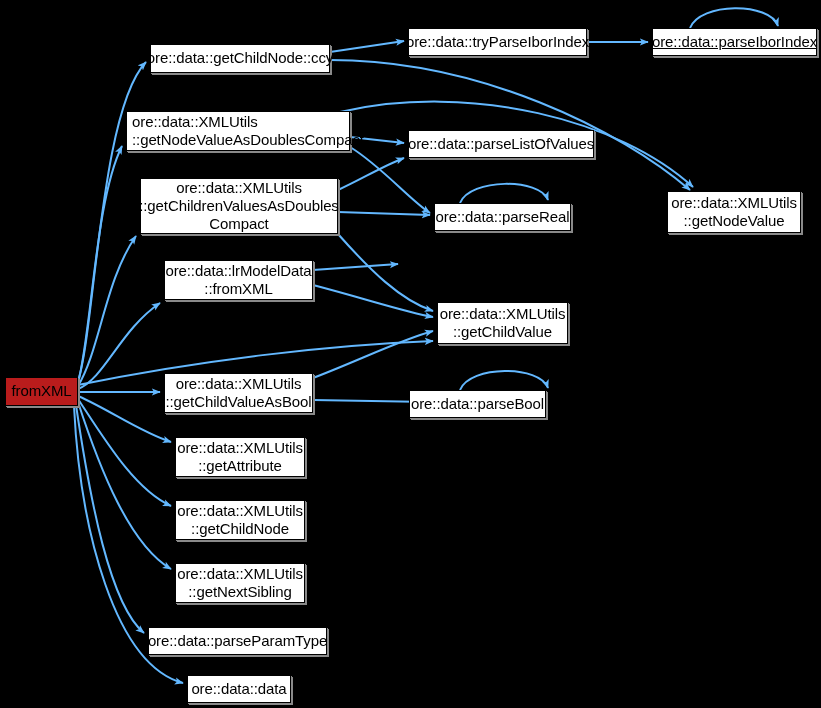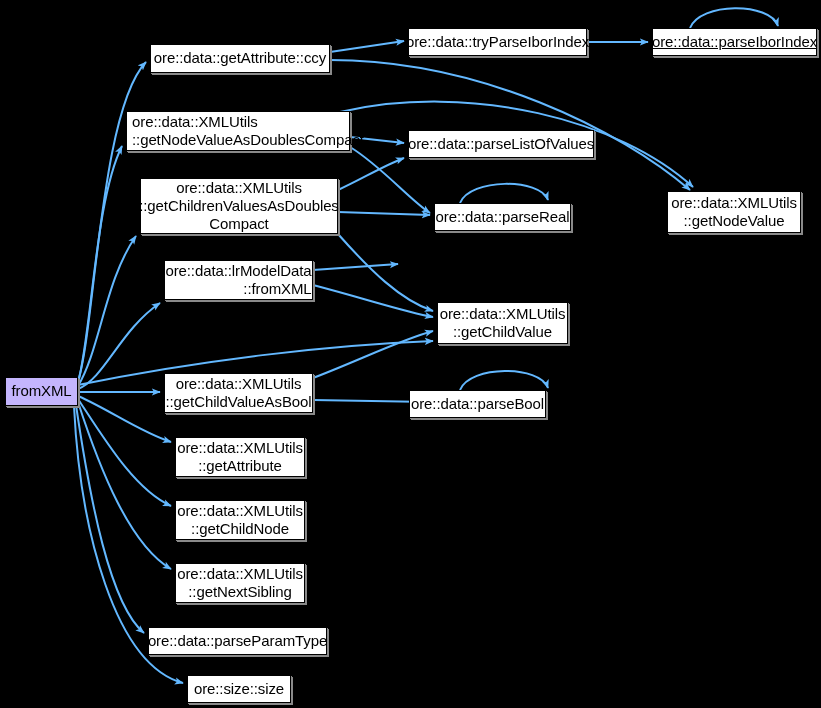--- a/index.html
+++ b/index.html
@@ -5,21 +5,21 @@
   html,body{margin:0;padding:0;background:#000;}
   #graph{position:relative;width:821px;height:708px;background:#000;overflow:hidden;
          font-family:"Liberation Sans","DejaVu Sans",sans-serif;}
   #edges{position:absolute;left:0;top:0;width:821px;height:708px;}
   .node{position:absolute;box-sizing:border-box;background:#ffffff;
         border:1px solid #000000;
         box-shadow:1px 1px 0 0 #8a8a8a, 2px 2px 0 0 #8a8a8a;
         display:flex;align-items:center;justify-content:center;
         color:#000;font-size:15px;line-height:1.22;text-align:center;
         letter-spacing:-0.1px;white-space:pre;}
-  .node.root{background:#c4b5fd;}
+  .node.root{background:#b91c1c;}
   .node.leftal{justify-content:flex-start;text-align:left;padding-left:5px;}
   .node .lbl{display:block;}
 </style>
 </head>
 <body>
 
 <div id="graph">
   <svg id="edges" viewBox="0 0 821 708">
       <defs>
         <marker id="ah" markerWidth="9" markerHeight="8" refX="8.2" refY="4" orient="auto" markerUnits="userSpaceOnUse">
@@ -48,40 +48,40 @@
       <path d="M338,234 C370,270 400,300 433,311" fill="none" stroke="#63b8ff" stroke-width="2" marker-end="url(#ah)"></path>
       <path d="M460,203 C470,178 540,178 548,200" fill="none" stroke="#63b8ff" stroke-width="2" marker-end="url(#ah)"></path>
       <path d="M313,270 L398,264" fill="none" stroke="#63b8ff" stroke-width="2" marker-end="url(#ah)"></path>
       <path d="M313,285 C370,300 405,312 433,317" fill="none" stroke="#63b8ff" stroke-width="2" marker-end="url(#ah)"></path>
       <path d="M313,378 C360,360 400,340 433,331" fill="none" stroke="#63b8ff" stroke-width="2" marker-end="url(#ah)"></path>
       <path d="M313,400 L430,402" fill="none" stroke="#63b8ff" stroke-width="2" marker-end="url(#ah)"></path>
       <path d="M460,390 C470,365 540,365 548,388" fill="none" stroke="#63b8ff" stroke-width="2" marker-end="url(#ah)"></path>
       <path d="M330,60 C480,60 620,130 690,190" fill="none" stroke="#63b8ff" stroke-width="2" marker-end="url(#ah)"></path>
     </svg>
 <div class="node root" style="left: 5px; top: 377px; width: 73px; height: 29px;"><span class="lbl">fromXML</span></div>
-    <div class="node" style="left: 150px; top: 44px; width: 180px; height: 29px;"><span class="lbl">ore::data::getAttribute::ccy</span></div>
+    <div class="node" style="left: 150px; top: 44px; width: 180px; height: 29px;"><span class="lbl">ore::data::getChildNode::ccy</span></div>
     <div class="node" style="left: 408px; top: 28px; width: 179px; height: 28px;"><span class="lbl">ore::data::tryParseIborIndex</span></div>
     <div class="node" style="left: 652px; top: 28px; width: 165px; height: 28px; text-decoration: underline;"><span class="lbl">ore::data::parseIborIndex</span></div>
     <div class="node leftal" style="left: 126px; top: 111px; width: 224px; height: 40px;"><span class="lbl">ore::data::XMLUtils
 ::getNodeValueAsDoublesCompact</span></div>
     <div class="node" style="left: 408px; top: 130px; width: 186px; height: 28px;"><span class="lbl">ore::data::parseListOfValues</span></div>
     <div class="node" style="left: 140px; top: 178px; width: 198px; height: 56px;"><span class="lbl">ore::data::XMLUtils
 ::getChildrenValuesAsDoubles
 Compact</span></div>
     <div class="node" style="left: 434px; top: 203px; width: 137px; height: 28px;"><span class="lbl">ore::data::parseReal</span></div>
     <div class="node" style="left: 667px; top: 191px; width: 134px; height: 42px;"><span class="lbl">ore::data::XMLUtils
 ::getNodeValue</span></div>
-    <div class="node" style="left: 164px; top: 260px; width: 149px; height: 40px; text-align: right;"><span class="lbl">ore::data::lrModelData
+    <div class="node" style="left: 164px; top: 260px; width: 149px; height: 40px;"><span class="lbl">ore::data::lrModelData
 ::fromXML</span></div>
     <div class="node" style="left: 437px; top: 302px; width: 131px; height: 42px;"><span class="lbl">ore::data::XMLUtils
 ::getChildValue</span></div>
     <div class="node" style="left: 164px; top: 373px; width: 149px; height: 40px;"><span class="lbl">ore::data::XMLUtils
 ::getChildValueAsBool</span></div>
     <div class="node" style="left: 409px; top: 390px; width: 137px; height: 28px;"><span class="lbl">ore::data::parseBool</span></div>
     <div class="node" style="left: 175px; top: 437px; width: 130px; height: 40px;"><span class="lbl">ore::data::XMLUtils
 ::getAttribute</span></div>
     <div class="node" style="left: 175px; top: 500px; width: 130px; height: 40px;"><span class="lbl">ore::data::XMLUtils
 ::getChildNode</span></div>
     <div class="node" style="left: 175px; top: 563px; width: 130px; height: 40px;"><span class="lbl">ore::data::XMLUtils
 ::getNextSibling</span></div>
     <div class="node" style="left: 148px; top: 627px; width: 179px; height: 28px;"><span class="lbl">ore::data::parseParamType</span></div>
-    <div class="node" style="left: 187px; top: 675px; width: 104px; height: 28px;"><span class="lbl">ore::size::size</span></div>
+    <div class="node" style="left: 187px; top: 675px; width: 104px; height: 28px;"><span class="lbl">ore::data::data</span></div>
   </div>
 
 </body></html>

